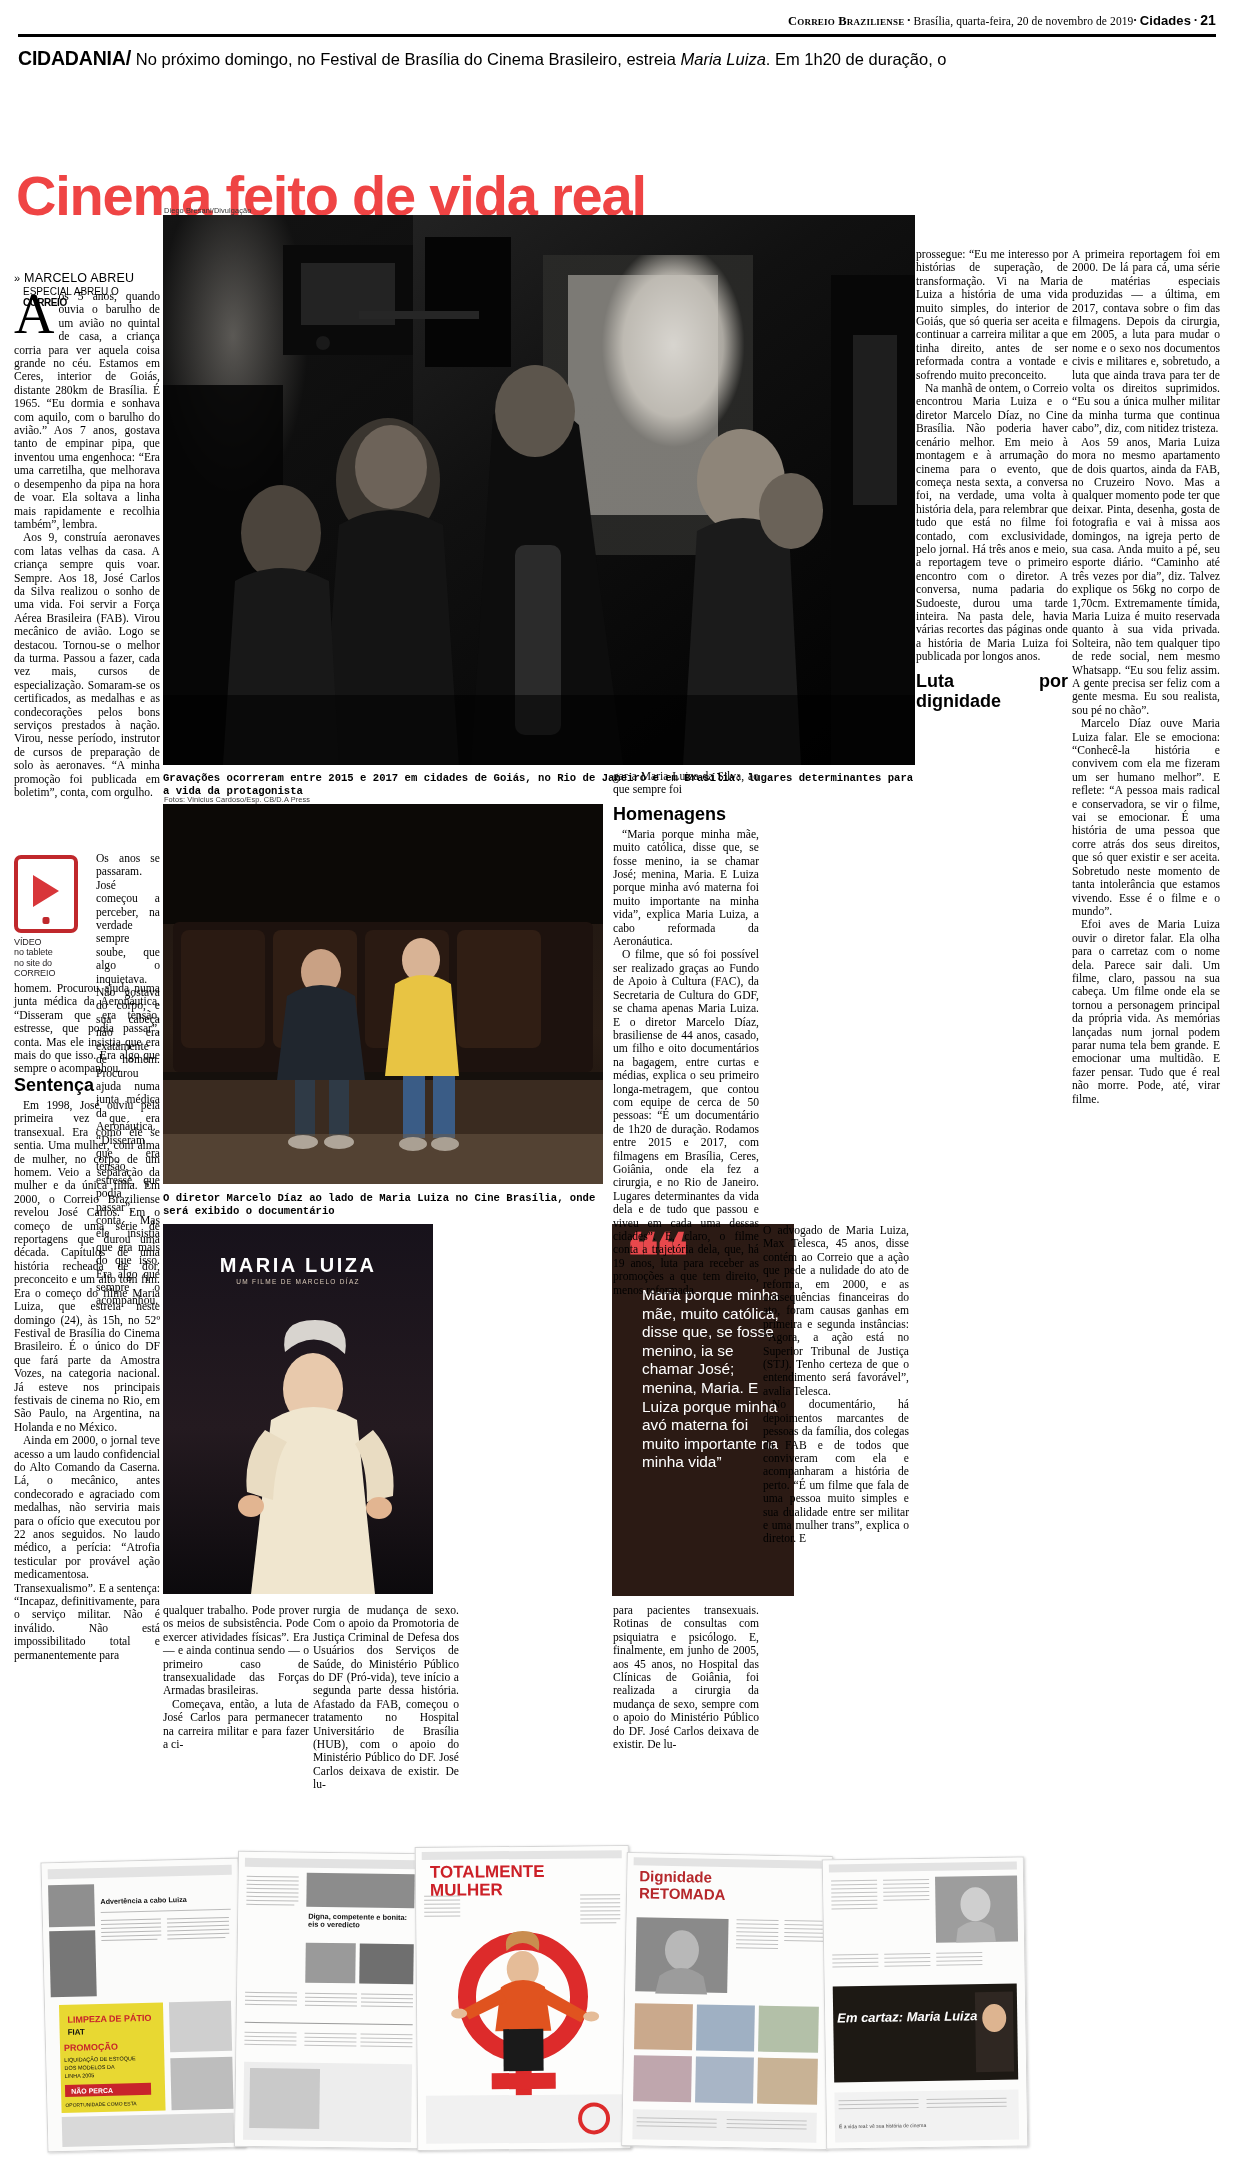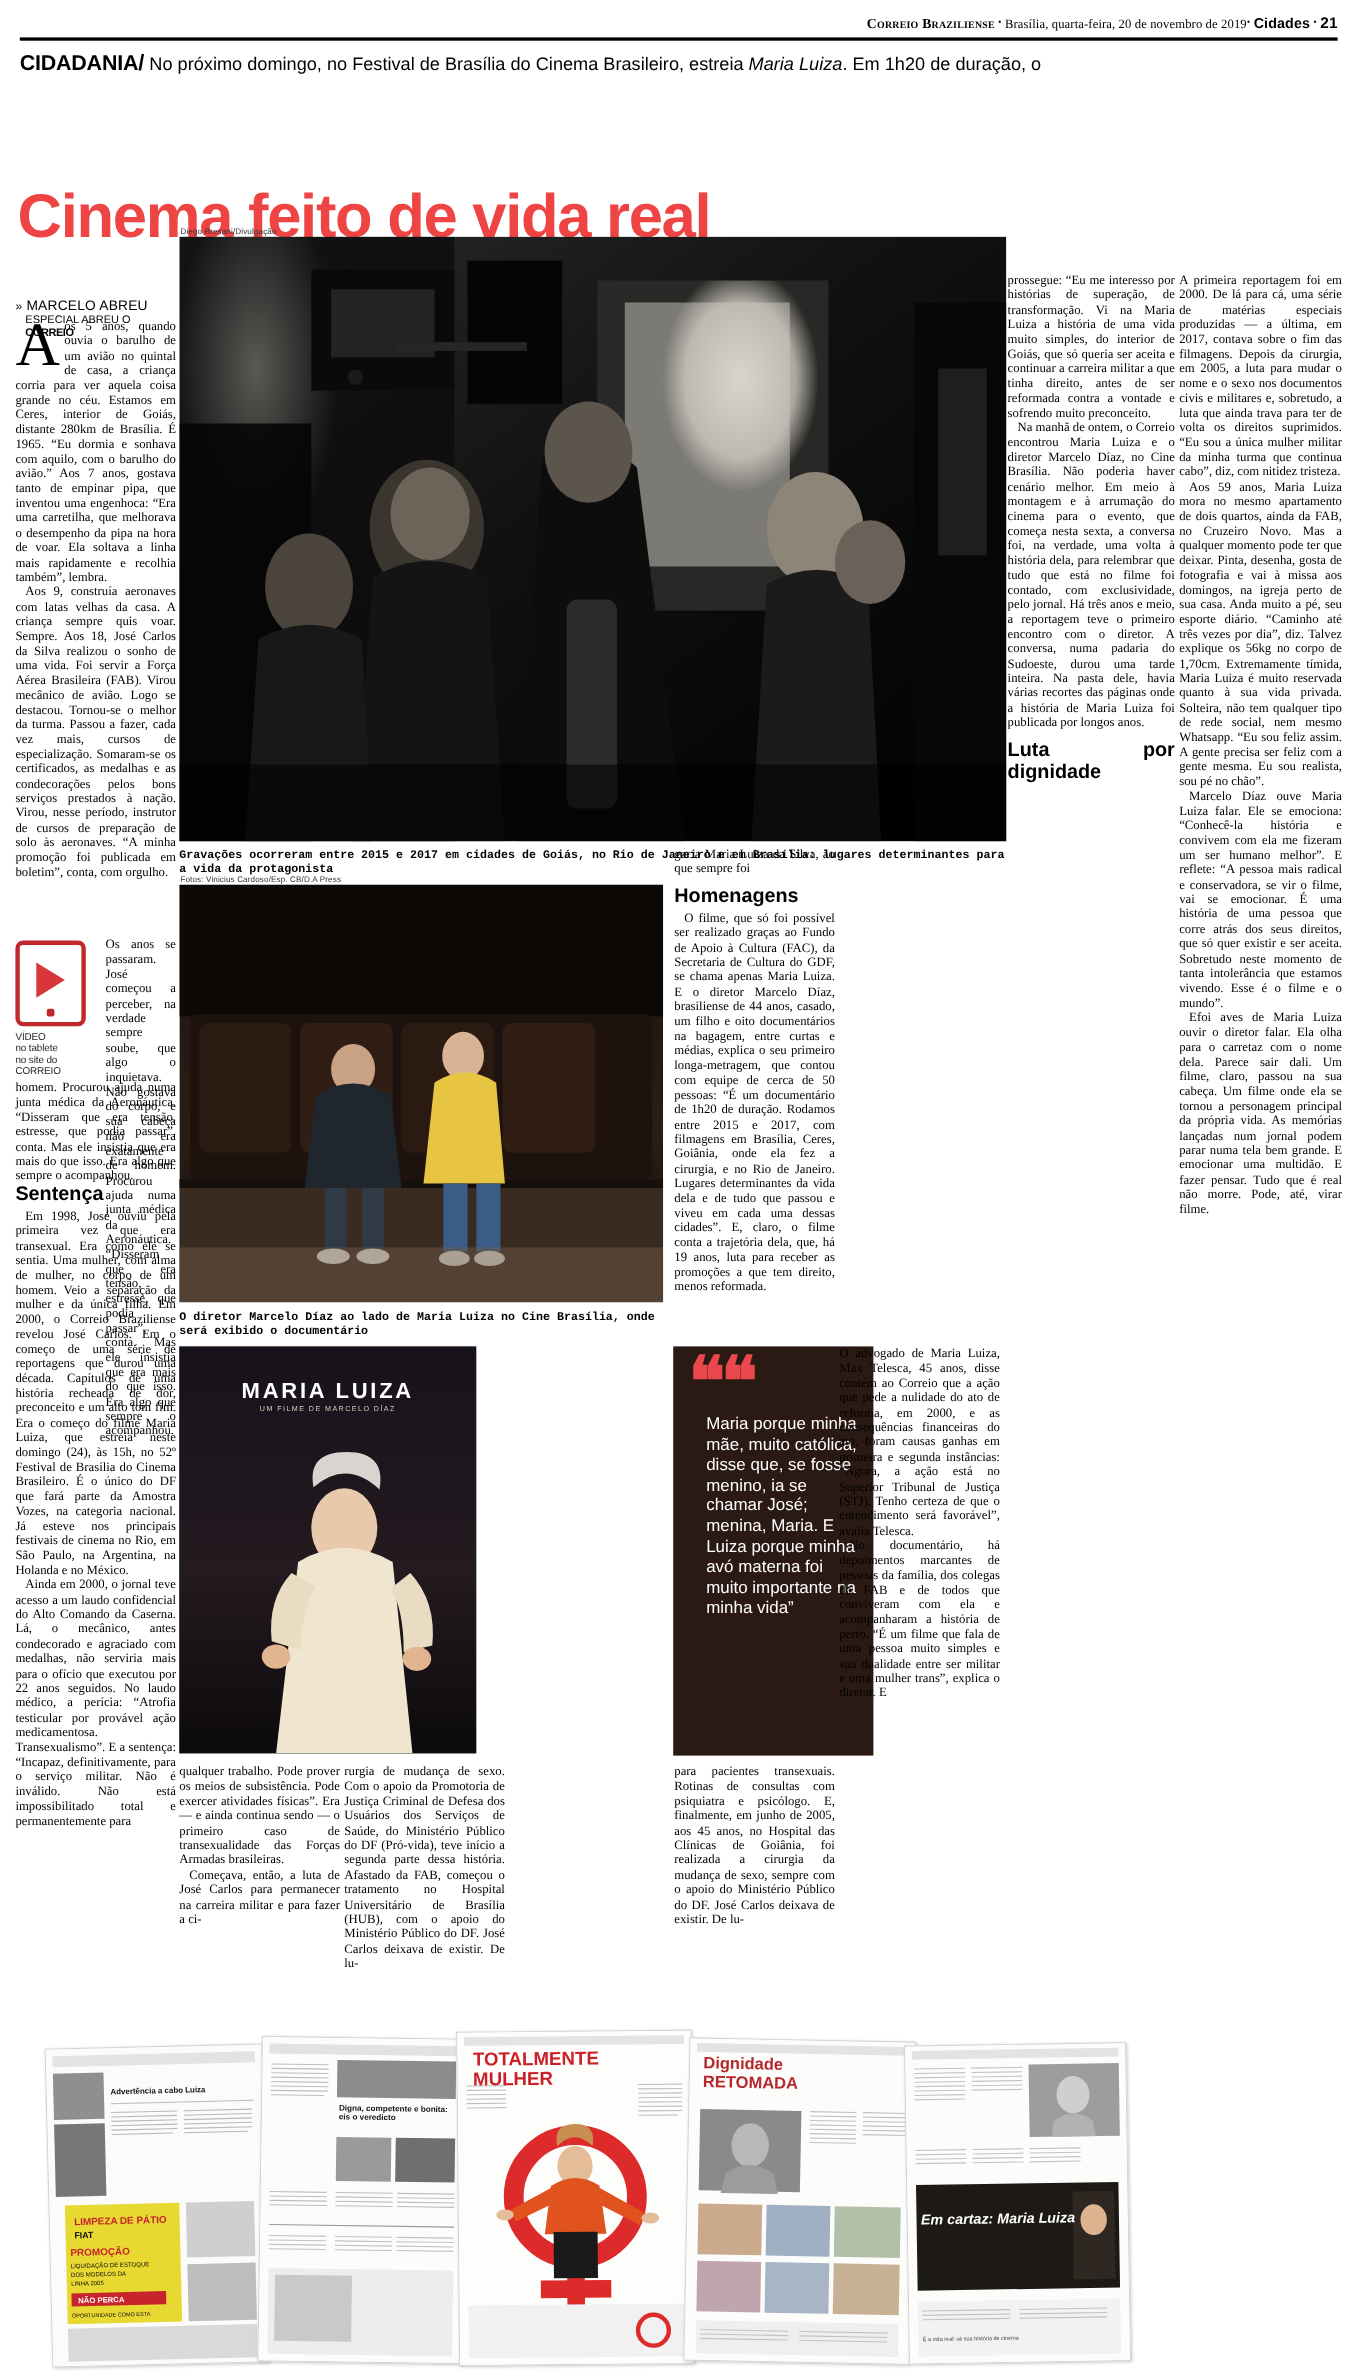--- a/index.html
+++ b/index.html
@@ -268,20 +268,21 @@
   <p class="noind">rurgia de mudança de sexo. Com o apoio da Promotoria de Justiça Criminal de Defesa dos Usuários dos Serviços de Saúde, do Ministério Público do DF (Pró-vida), teve início a segunda parte dessa história. Afastado da FAB, começou o tratamento no Hospital Universitário de Brasília (HUB), com o apoio do Ministério Público do DF. José Carlos deixava de existir. De lu-</p>
 </div>
 
 <div class="col" style="left:613px;top:1604px;width:146px;height:215px;">
   <p class="noind">para pacientes transexuais. Rotinas de consultas com psiquiatra e psicólogo. E, finalmente, em junho de 2005, aos 45 anos, no Hospital das Clínicas de Goiânia, foi realizada a cirurgia da mudança de sexo, sempre com o apoio do Ministério Público do DF. José Carlos deixava de existir. De lu-</p>
 </div>
 
 <div class="col" style="left:613px;top:770px;width:146px;height:810px;">
   <p class="noind">gar a Maria Luiza da Silva, ao que sempre foi</p>
   <div class="sub-h">Homenagens</div>
+  <p>“Maria porque minha mãe, muito católica, disse que, se fosse menino, ia se chamar José; menina, Maria. E Luiza porque minha avó materna foi muito importante na minha vida”, explica Maria Luiza, a cabo reformada da Aeronáutica.</p>
   <p>O filme, que só foi possível ser realizado graças ao Fundo de Apoio à Cultura (FAC), da Secretaria de Cultura do GDF, se chama apenas Maria Luiza. E o diretor Marcelo Díaz, brasiliense de 44 anos, casado, um filho e oito documentários na bagagem, entre curtas e médias, explica o seu primeiro longa-metragem, que contou com equipe de cerca de 50 pessoas: “É um documentário de 1h20 de duração. Rodamos entre 2015 e 2017, com filmagens em Brasília, Ceres, Goiânia, onde ela fez a cirurgia, e no Rio de Janeiro. Lugares determinantes da vida dela e de tudo que passou e viveu em cada uma dessas cidades”. E, claro, o filme conta a trajetória dela, que, há 19 anos, luta para receber as promoções a que tem direito, menos reformada.</p>
 </div>
 
 <div class="col" style="left:763px;top:1224px;width:146px;height:600px;">
   <p class="noind">O advogado de Maria Luiza, Max Telesca, 45 anos, disse contém ao Correio que a ação que pede a nulidade do ato de reforma, em 2000, e as consequências financeiras do ato, foram causas ganhas em primeira e segunda instâncias: “Agora, a ação está no Superior Tribunal de Justiça (STJ). Tenho certeza de que o entendimento será favorável”, avalia Telesca.</p>
   <p>No documentário, há depoimentos marcantes de pessoas da família, dos colegas da FAB e de todos que conviveram com ela e acompanharam a história de perto. “É um filme que fala de uma pessoa muito simples e sua dualidade entre ser militar e uma mulher trans”, explica o diretor. E</p>
 </div>
 
 <div class="col" style="left:916px;top:248px;width:152px;height:1570px;">
   <p class="noind">prossegue: “Eu me interesso por histórias de superação, de transformação. Vi na Maria Luiza a história de uma vida muito simples, do interior de Goiás, que só queria ser aceita e continuar a carreira militar a que tinha direito, antes de ser reformada contra a vontade e sofrendo muito preconceito.</p>

